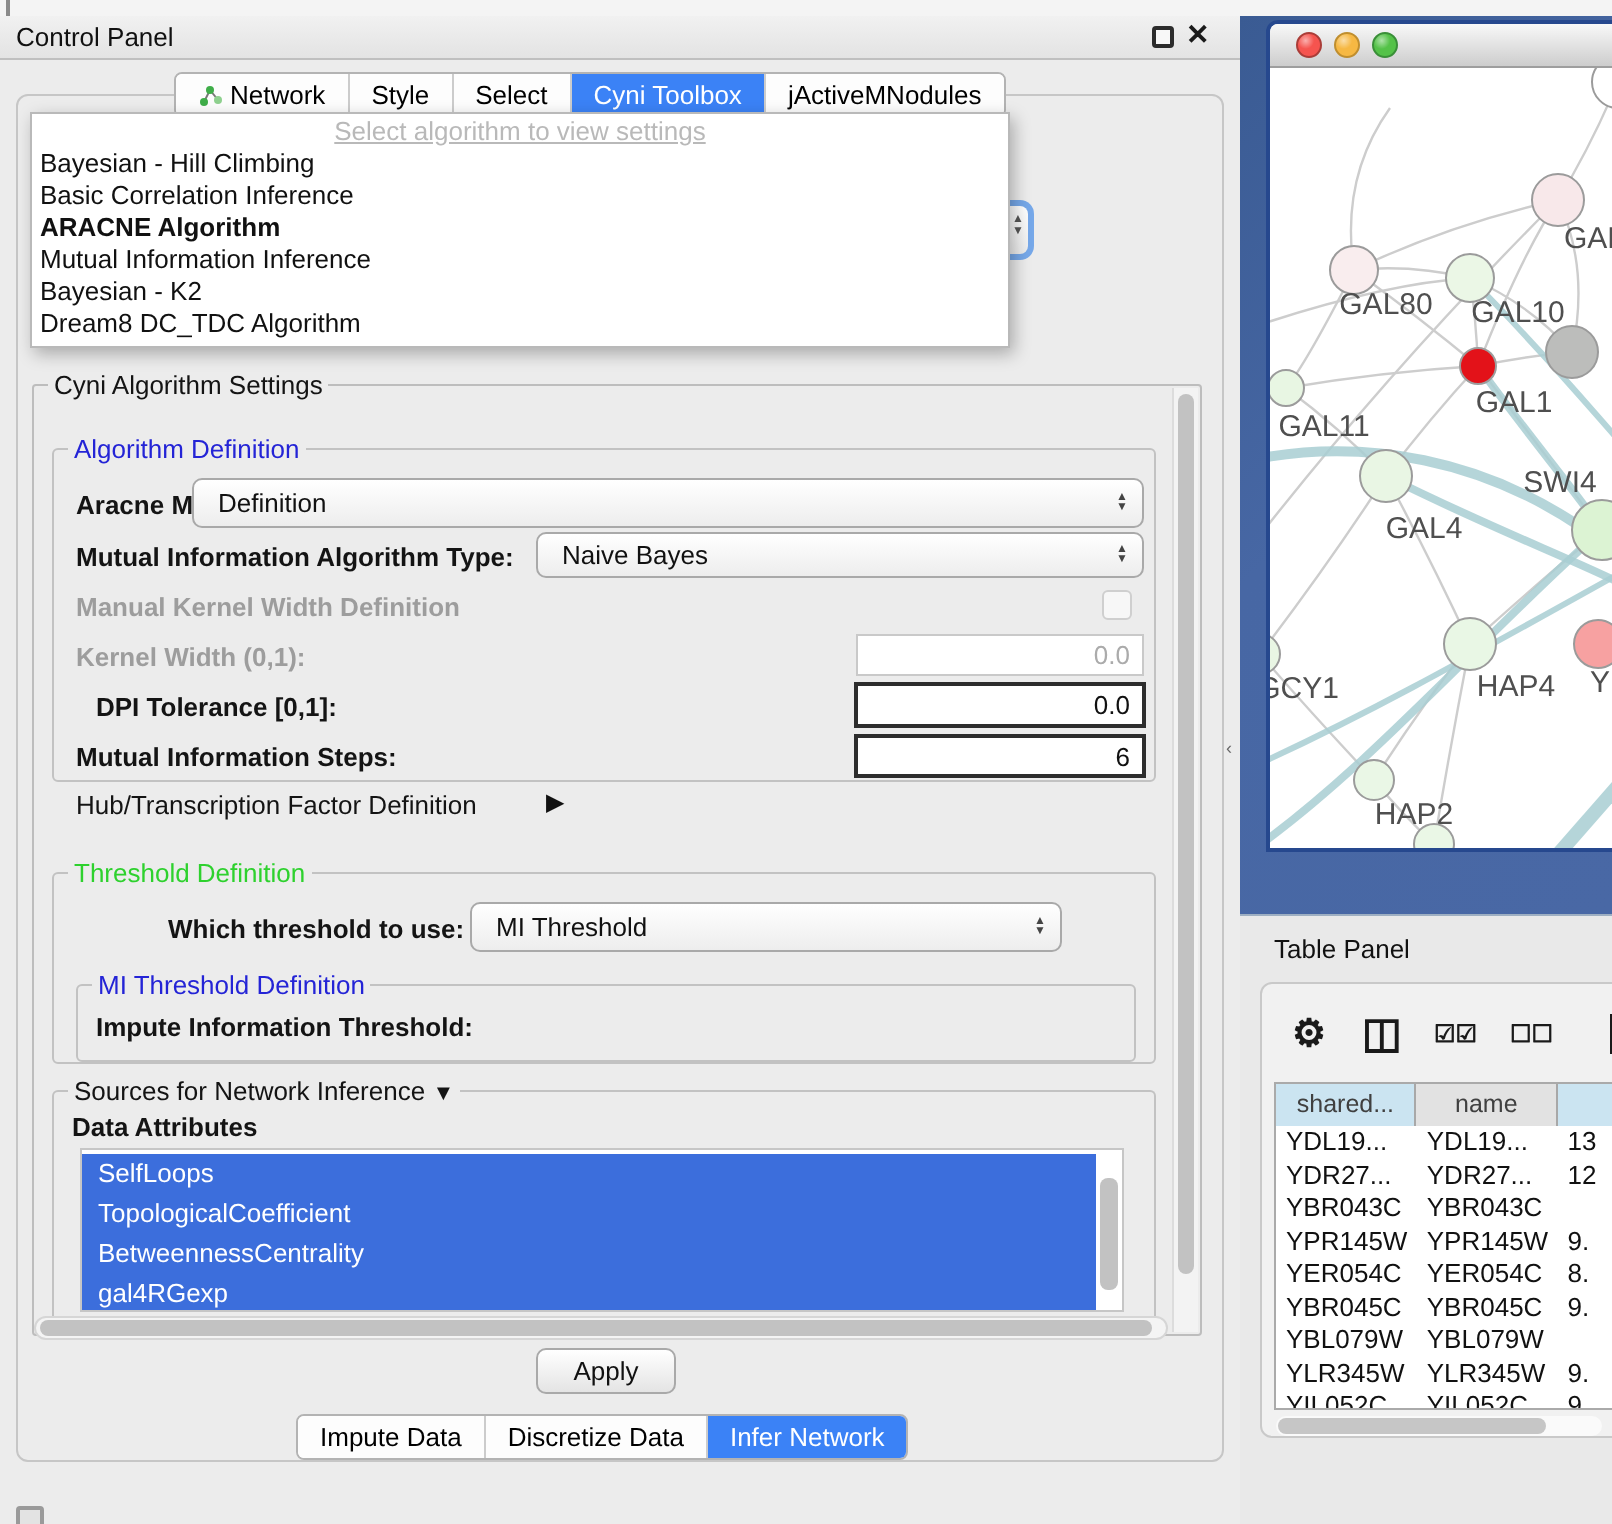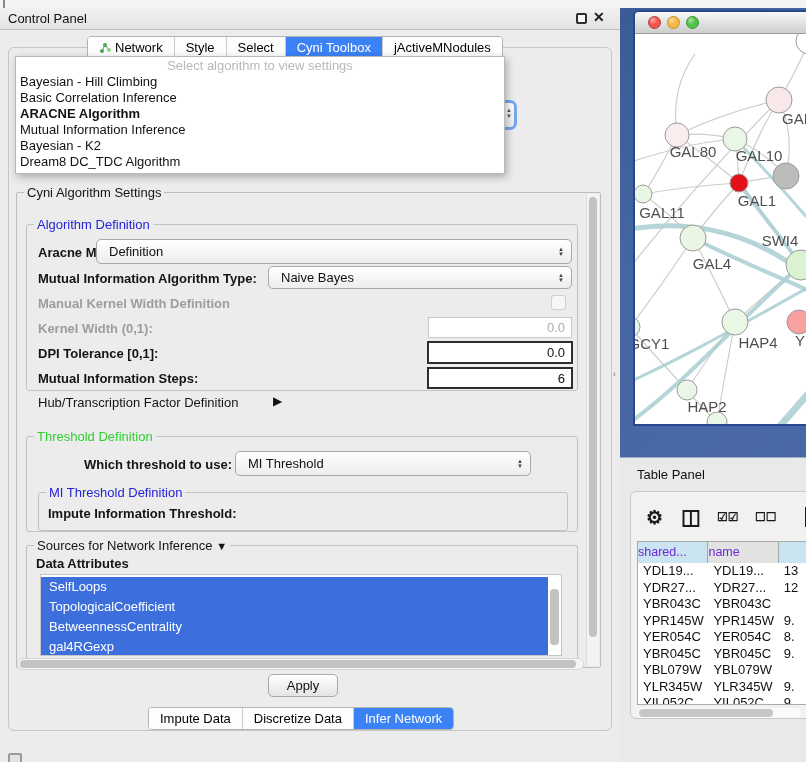--- a/index.html
+++ b/index.html
@@ -23,21 +23,21 @@
 
   .tabbar { left:87px; top:36px; height:23px; display:flex; z-index:20;
     border:1px solid #b3b3b3; border-radius:4px; overflow:hidden; background:#fdfdfd; }
   .tabbar .tab { height:21px; line-height:21px; padding:0 11px; font-size:13px; color:#000000;
     background:#fdfdfd; border-left:1px solid #cccccc; white-space:nowrap; display:flex; align-items:center; gap:4px; }
   .tabbar .tab:first-child { border-left:none; }
   .tabbar .tab.sel { background:#3b82f6; color:#ffffff; }
 
   .popup { left:15px; top:56px; width:490px; height:118px; background:#ffffff;
     border:1px solid #b9b9b9; box-shadow:2px 3px 8px rgba(0,0,0,.28); z-index:50; }
-  .popup .ph { height:17px; line-height:17px; text-align:center; color:#b9b9b9; font-size:13px; }
+  .popup .ph { height:17px; line-height:17px; text-align:center; color:#b9b9b9; font-size:13px;text-decoration:underline; }
   .popup .it { height:16px; line-height:16px; padding-left:4px; font-size:13px; color:#111; white-space:nowrap; }
   .popup .it.bold { font-weight:bold; }
   .combo-stub { left:502px; top:100px; width:15px; height:30px; background:linear-gradient(#fff,#ececec);
     border:3px solid #76a8e9; border-left:none; border-radius:0 7px 7px 0; z-index:40; }
   .combo-stub .ar { position:absolute; right:2px; top:4px; font-size:6px; color:#555; line-height:6px; }
 
   .group { border:1px solid #c2c2c2; border-radius:3px; }
   .gtitle { position:absolute; background:#ececec; padding:0 3px; font-size:13px; white-space:nowrap; }
   .settings { left:16px; top:192px; width:585px; height:476px; border:1px solid #bdbdbd; border-radius:2px; }
 
@@ -89,21 +89,21 @@
 
   .tablepanel { left:620px; top:457px; width:186px; height:305px; background:#e9e9e9; border-top:1px solid #9eafc2; }
   .tp-title { position:absolute; left:17px; top:9px; font-size:13px; color:#111; }
   .tp-inner { position:absolute; left:10px; top:33px; width:186px; height:228px; background:#f1f1f1;
     border:1px solid #c9c9c9; border-radius:6px; }
   .tp-toolbar { position:absolute; left:0; top:10px; width:186px; height:30px; display:flex; align-items:center; }
   .tico { color:#1a1a1a; }
   .tbl { position:absolute; left:6px; top:49px; width:180px; height:164px; overflow:hidden;
     border:1px solid #aaaaaa; background:#ffffff; }
   .tbl .hrow { display:flex; height:21px; border-bottom:1px solid #a8a8a8; }
-  .tbl .hcell { height:21px; line-height:21px; font-size:12.5px; color:#6d28d9; text-align:left;
+  .tbl .hcell { height:21px; line-height:21px; font-size:12.5px; color:#404040; text-align:center;
     border-right:1px solid #a8a8a8; background:#e2e2e2; overflow:hidden; }
   .tbl .hcell.hl { background:#cbe4f1; }
   .tbl .brow { display:flex; height:16.5px; }
   .tbl .bcell { font-size:13px; color:#111; padding-left:5px; white-space:nowrap; overflow:hidden; height:16.5px; line-height:16.5px; }
   .tp-hsb { position:absolute; left:7px; top:216px; width:163px; height:10px; background:#fafafa; border-radius:5px; }
   .tp-hsb .th { position:absolute; left:1px; top:1px; width:134px; height:8px; background:#c6c6c6; border-radius:4px; }
 </style>
 </head>
 <body>
 
@@ -184,21 +184,21 @@
   </div>
 
   <span class="abs lbl dis" style="left:38px; top:296px;">Manual Kernel Width Definition</span>
   <div class="abs chk" style="left:551px; top:295px;"></div>
 
   <span class="abs lbl dis" style="left:38px; top:321px;">Kernel Width (0,1):</span>
   <div class="abs field dis" style="left:428px; top:317px; width:144px; height:21px;">
     <span>0.0</span>
   </div>
 
-  <span class="abs lbl" style="left:38px; top:346px;text-align:center;">DPI Tolerance [0,1]:</span>
+  <span class="abs lbl" style="left:48px; top:346px;text-align:center;">DPI Tolerance [0,1]:</span>
   <div class="abs field focus" style="left:427px; top:341px; width:146px; height:23px;">
     <span>0.0</span>
   </div>
 
   <span class="abs lbl" style="left:38px; top:371px;">Mutual Information Steps:</span>
   <div class="abs field focus" style="left:427px; top:367px; width:146px; height:22px;">
     <span>6</span>
   </div>
 
   <span class="abs plain" style="left:38px; top:395px;">Hub/Transcription Factor Definition</span>

